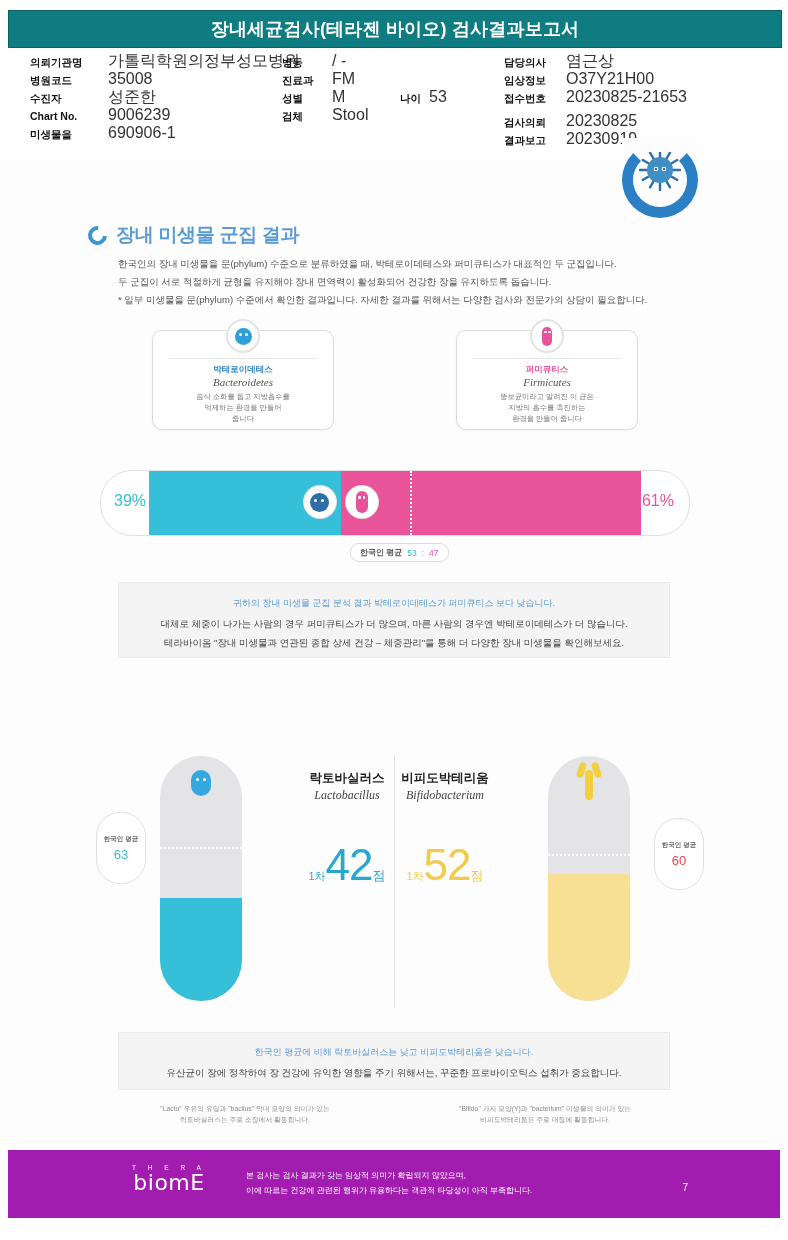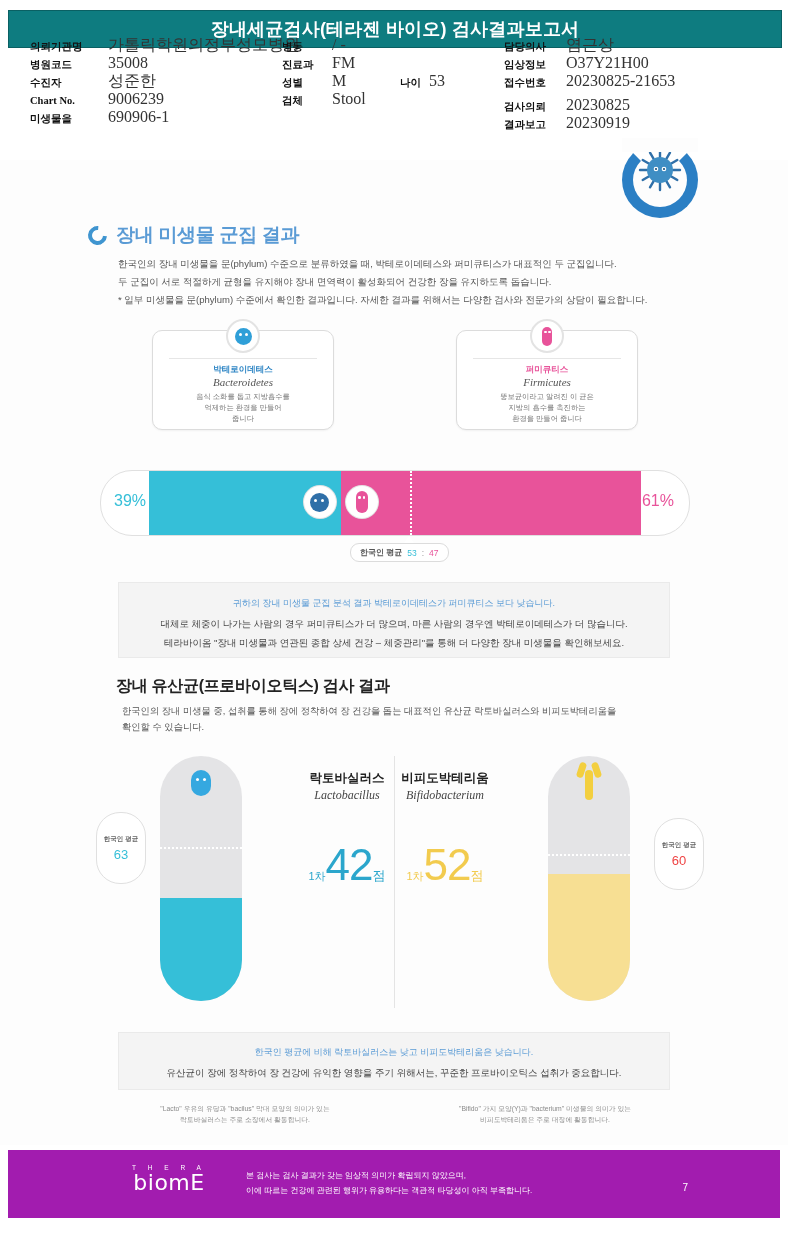--- a/index.html
+++ b/index.html
@@ -19,21 +19,21 @@
     background:#0e7c80;
     border:1px solid #0a6063;
     display:flex;align-items:center;justify-content:center;
   }
   .titlebar .t{
     color:#ffffff;font-size:18px;font-weight:bold;letter-spacing:.2px;
   }
 
   
   .info{
-    position:absolute;left:0;top:36px;width:776px;height:105px;font-family:Liberation Serif, serif;
+    position:absolute;left:0;top:52px;width:776px;height:105px;
   }
   .col{position:absolute;top:0;}
   .c1{left:30px;} .c2{left:282px;} .c3{left:504px;}
   .row{display:flex;align-items:baseline;height:18px;line-height:18px;}
   .lab{font-size:10.5px;font-weight:bold;color:#111;}
   .val{font-size:16px;color:#333;}
   .c1 .lab{width:78px;} .c1 .val{width:auto;}
   .c2 .lab{width:50px;} .c2 .val{width:68px;}
   .c3 .lab{width:62px;}
   .inline-lab{font-size:10.5px;font-weight:bold;color:#111;margin-right:8px;}
@@ -395,27 +395,20 @@
     <span class="sep">:</span>
     <span class="v2">47</span>
   </div>
 
   <div class="summary" id="summary1">
     <div class="hl">귀하의 장내 미생물 군집 분석 결과 박테로이데테스가 퍼미큐티스 보다 낮습니다.</div>
     <p>대체로 체중이 나가는 사람의 경우 퍼미큐티스가 더 많으며, 마른 사람의 경우엔 박테로이데테스가 더 많습니다.</p>
     <p>테라바이옴 "장내 미생물과 연관된 종합 상세 건강 – 체중관리"를 통해 더 다양한 장내 미생물을 확인해보세요.</p>
   </div>
 
-  <div class="sec2">
-    <div class="h">장내 유산균(프로바이오틱스) 검사 결과</div>
-    <div class="d">
-      <p>한국인의 장내 미생물 중, 섭취를 통해 장에 정착하여 장 건강을 돕는 대표적인 유산균 락토바실러스와 비피도박테리움을</p>
-      <p>확인할 수 있습니다.</p>
-    </div>
-  </div>
 
   <div class="capsarea">
     <div class="vdiv"></div>
 
     <div class="capsule" id="cap-lacto">
       <div class="cap-fill" id="fill-lacto" style="height: 102.9px; background: rgb(53, 191, 216);"></div>
       <div class="cap-dots" id="dots-lacto" style="top: 90.65px;"></div>
       <div class="critter">
         <div class="crit-blue"></div>
       </div>

